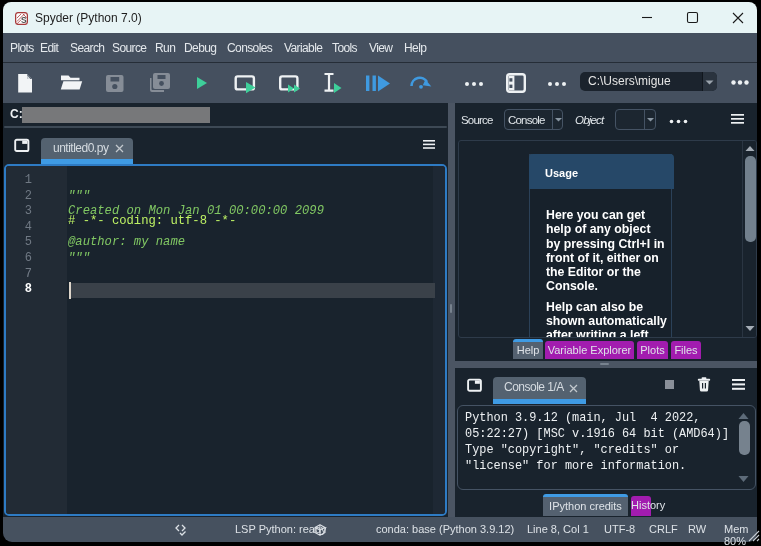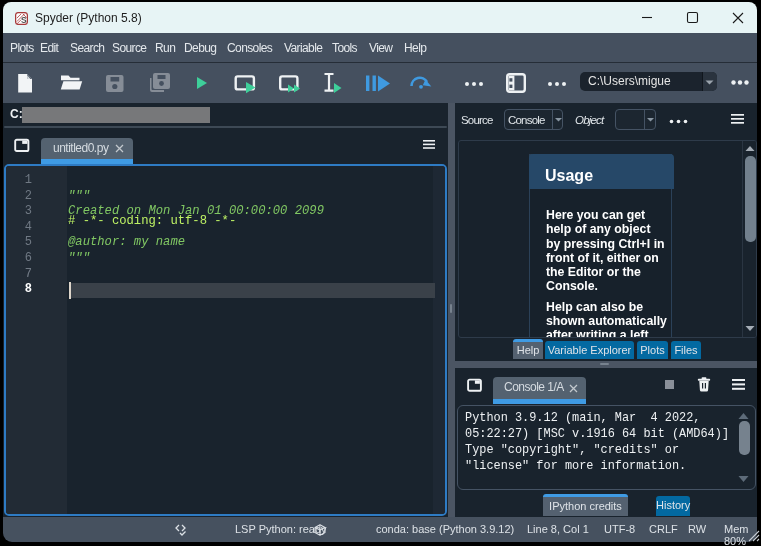--- a/index.html
+++ b/index.html
@@ -29,40 +29,40 @@
 .green { color:#80c763; font-style:italic; }
 #curline { left:63px; top:117px; width:366px; height:15px; background:#3a4149; }
 #cursor { left:62.5px; top:116px; width:2px; height:17px; background:#ddd5ca; }
 
 .uilabel { position:absolute; font-size:11.5px; letter-spacing:-0.8px; color:#e0e5e9; }
 .combo { position:absolute; border:1px solid #455364; border-radius:4px; background:#1c2630; }
 #helpbox { left:458px; top:140px; width:299px; height:198px; background:#18222c; border:1px solid #2e3b4a; border-radius:3px; overflow:hidden; }
 #usage { position:absolute; left:70px; top:13px; width:143px; height:200px; background:#17212b; border:1px solid #2b4158; }
 #usagehdr { position:absolute; left:-1px; top:-1px; width:145px; height:35px; background:#264868; border-radius:4px 4px 0 0; }
 #usagebody { position:absolute; left:16px; top:53px; width:132px; font-size:12.3px; font-weight:bold; color:#fff; line-height:14.3px; }
-.ptab { position:absolute; height:20px; background:#0369a1; border-radius:3px 3px 0 0; color:#dfe3e8; font-size:11px; text-align:center; line-height:20px; }
+.ptab { position:absolute; height:20px; background:#a21caf; border-radius:3px 3px 0 0; color:#dfe3e8; font-size:11px; text-align:center; line-height:20px; }
 
 .sbthumb { position:absolute; background:#72808d; border-radius:5px; }
 
 #ctab { left:493px; top:377px; width:93px; height:22px; background:#546270; border-radius:4px 4px 0 0; }
 #ctabu { left:493px; top:399px; width:93px; height:5px; background:#3f9be4; }
 #conbox { left:457px; top:405px; width:299px; height:85px; background:#19232d; border:1px solid #455364; border-radius:6px; }
 .con { position:absolute; left:7px; font-family:"Liberation Mono", monospace; font-size:11.9px; line-height:16px; color:#eef1f3; white-space:pre; }
 </style>
 </head>
 <body>
 <div id="stage">
 
   <div class="abs" id="titlebar">
     <svg class="abs" style="left:12px;top:10px" width="13" height="13" viewBox="0 0 13 13">
       <rect x="0.6" y="0.6" width="11.8" height="11.8" rx="2.6" fill="#fcfdfd" stroke="#a83a3a" stroke-width="1.25"></rect>
       <path d="M1.8 6.2 L6.2 1.8 M1.8 9.6 L9.6 1.8 M1.8 12 L6 7.8 M7.8 1.8 L11.6 5.6" stroke="#a83a3a" stroke-width="0.8" fill="none"></path>
       <text x="8.8" y="11.3" font-size="8.5" font-weight="bold" fill="#4e4e4e" text-anchor="middle" font-family="Liberation Sans">S</text>
     </svg>
-    <div class="abs" style="left:32px;top:9px;font-size:12px;color:#1d1d1d;">Spyder (Python 5.8)</div>
+    <div class="abs" style="left:32px;top:9px;font-size:12px;color:#1d1d1d;">Spyder (Python 7.0)</div>
     <svg class="abs" style="left:636px;top:0px" width="118" height="31" viewBox="0 0 118 31">
       <line x1="3" y1="15.5" x2="13" y2="15.5" stroke="#1a1a1a" stroke-width="1.1"></line>
       <rect x="48.5" y="10.5" width="10" height="10" rx="1.5" fill="none" stroke="#1a1a1a" stroke-width="1.1"></rect>
       <path d="M94 11 L104 21 M104 11 L94 21" stroke="#1a1a1a" stroke-width="1.1"></path>
     </svg>
   </div>
 
   <div class="abs" id="menubar">
     <span style="left:7px">Plots</span>
     <span style="left:37px">Edit</span>
@@ -212,21 +212,21 @@
       <circle cx="17.5" cy="3.5" r="1.8" fill="#eef1f3"></circle>
   </svg>
   <svg class="abs" style="left:731px;top:114px" width="13" height="10" viewBox="0 0 13 10">
     <rect x="0" y="0" width="13" height="1.7" fill="#eef1f3"></rect>
       <rect x="0" y="4" width="13" height="1.7" fill="#eef1f3"></rect>
       <rect x="0" y="8" width="13" height="1.7" fill="#eef1f3"></rect>
   </svg>
   <div class="abs" id="helpbox">
     <div class="abs" id="usage">
       <div class="abs" id="usagehdr">
-          <span style="position:absolute;left:16px;top:13px;font-weight:bold;font-size:16px;color:#fff;">Usage</span>
+          <span style="position:absolute;left:16px;top:13px;font-weight:bold;font-size:11px;color:#fff;">Usage</span>
         </div>
       <div class="abs" id="usagebody">
           <div>Here you can get<br>help of any object<br>by pressing Ctrl+I in<br>front of it, either on<br>the Editor or the<br>Console.</div>
           <div style="margin-top:6px">Help can also be<br>shown automatically<br>after writing a left<br>parenthesis</div>
         </div>
     </div>
 
     <div class="abs" style="left:283px;top:0;width:16px;height:198px;background:#19232d;border-left:1px solid #2a3542;"></div>
     <svg class="abs" style="left:286px;top:4px" width="10" height="7" viewBox="0 0 10 7">
         <path d="M5 1 L9.5 6 H0.5 z" fill="#a5adb6"></path>
@@ -259,35 +259,35 @@
     <rect x="4.6" y="0.3" width="4.8" height="2" rx="0.8" fill="#eef1f3"></rect>
     <rect x="5" y="6" width="1.2" height="5.5" fill="#19232d"></rect>
     <rect x="7.8" y="6" width="1.2" height="5.5" fill="#19232d"></rect>
   </svg>
   <svg class="abs" style="left:732px;top:379px" width="13" height="11" viewBox="0 0 13 11">
     <rect x="0" y="0" width="13" height="2" fill="#eef1f3"></rect>
       <rect x="0" y="4.4" width="13" height="2" fill="#eef1f3"></rect>
       <rect x="0" y="8.8" width="13" height="2" fill="#eef1f3"></rect>
   </svg>
   <div class="abs" id="conbox">
-    <div class="con" style="top:4px">Python 3.9.12 (main, Mar  4 2022,</div>
+    <div class="con" style="top:4px">Python 3.9.12 (main, Jul  4 2022,</div>
     <div class="con" style="top:20px">05:22:27) [MSC v.1916 64 bit (AMD64)]</div>
     <div class="con" style="top:36px">Type "copyright", "credits" or</div>
     <div class="con" style="top:52px">"license" for more information.</div>
     <svg class="abs" style="left:280px;top:6px" width="11" height="8" viewBox="0 0 11 8">
         <path d="M5.5 1 L10.5 7 H0.5 z" fill="#5d6b79"></path>
       </svg>
     <div class="sbthumb" style="left:281px;top:15px;width:11px;height:34px;background:#76828e;"></div>
     <svg class="abs" style="left:280px;top:69px" width="11" height="8" viewBox="0 0 11 8">
         <path d="M5.5 7 L10.5 1 H0.5 z" fill="#5d6b79"></path>
       </svg>
   </div>
 
   <div class="ptab" style="left:543px;top:494px;width:85px;height:22px;border-top:3px solid #3f9be4;background:#546170;line-height:18px;">IPython credits</div>
-  <div class="ptab" style="left:631px;top:496px;width:34px;height:20px;line-height:19px;margin-left:25px;">History</div>
+  <div class="ptab" style="left:631px;top:496px;width:20px;height:20px;line-height:19px;">History</div>
 
   <div class="abs" id="statusbar">
     <svg class="abs" style="left:172px;top:7px" width="13" height="12" viewBox="0 0 13 12">
       <path d="M4 1 L1 4 L4 7 M7 1 L10 4 L7 7" stroke="#dce1e6" stroke-width="1.3" fill="none"></path>
       <path d="M5 9 l2 2 l3.5 -3.5" stroke="#dce1e6" stroke-width="1.3" fill="none"></path>
     </svg>
     <span style="left:192px">LSP Python: ready</span>
     <svg class="abs" style="left:311px;top:7px" width="12" height="12" viewBox="0 0 12 12">
       <path d="M6 0.8 L11 3.4 V8.6 L6 11.2 L1 8.6 V3.4 Z M1 3.4 L6 6 L11 3.4 M6 6 V11.2" stroke="#dce1e6" stroke-width="1.1" fill="none" stroke-linejoin="round"></path>
     </svg>

